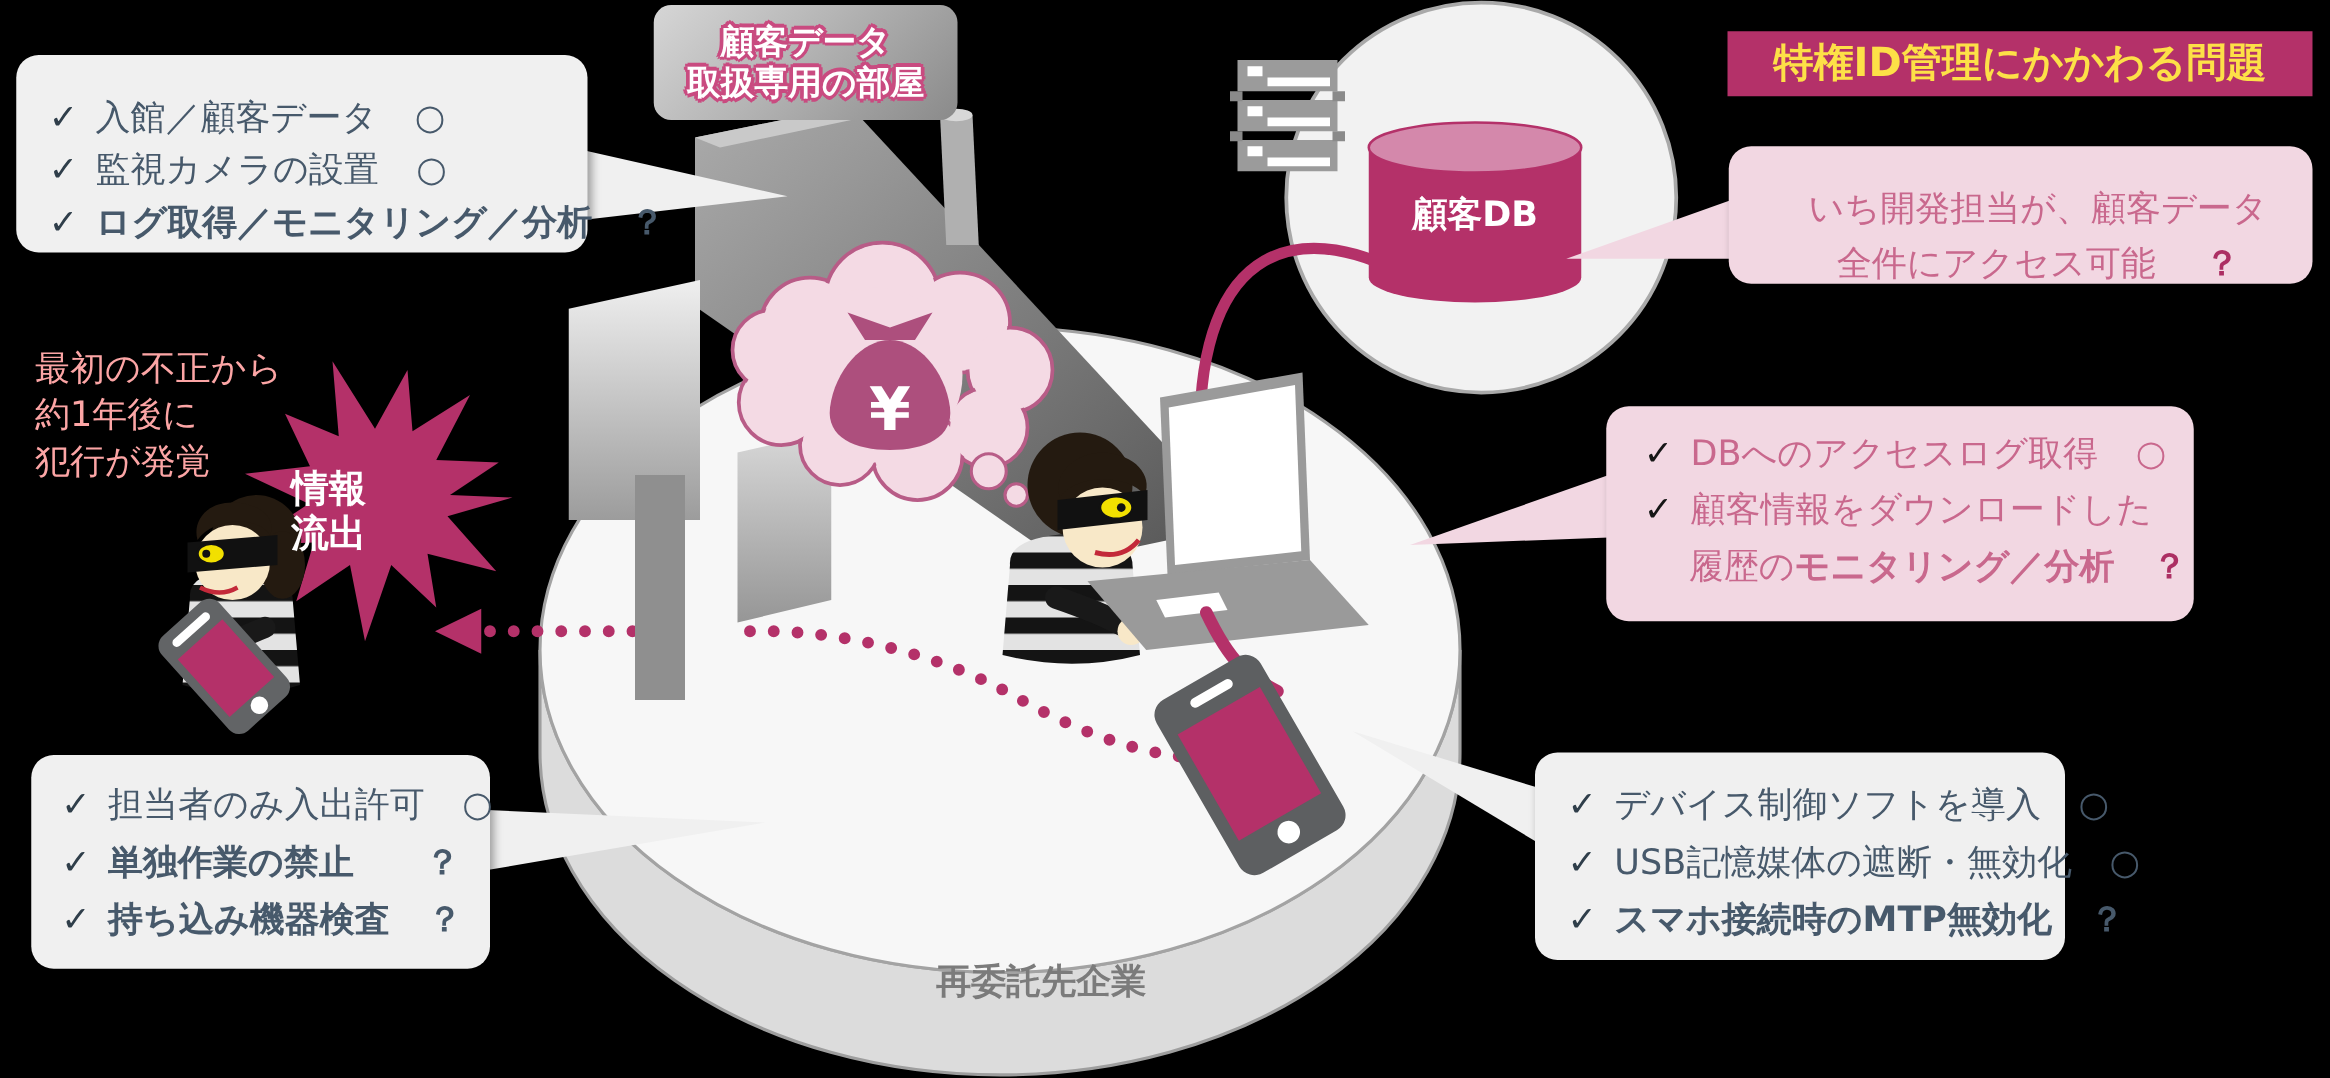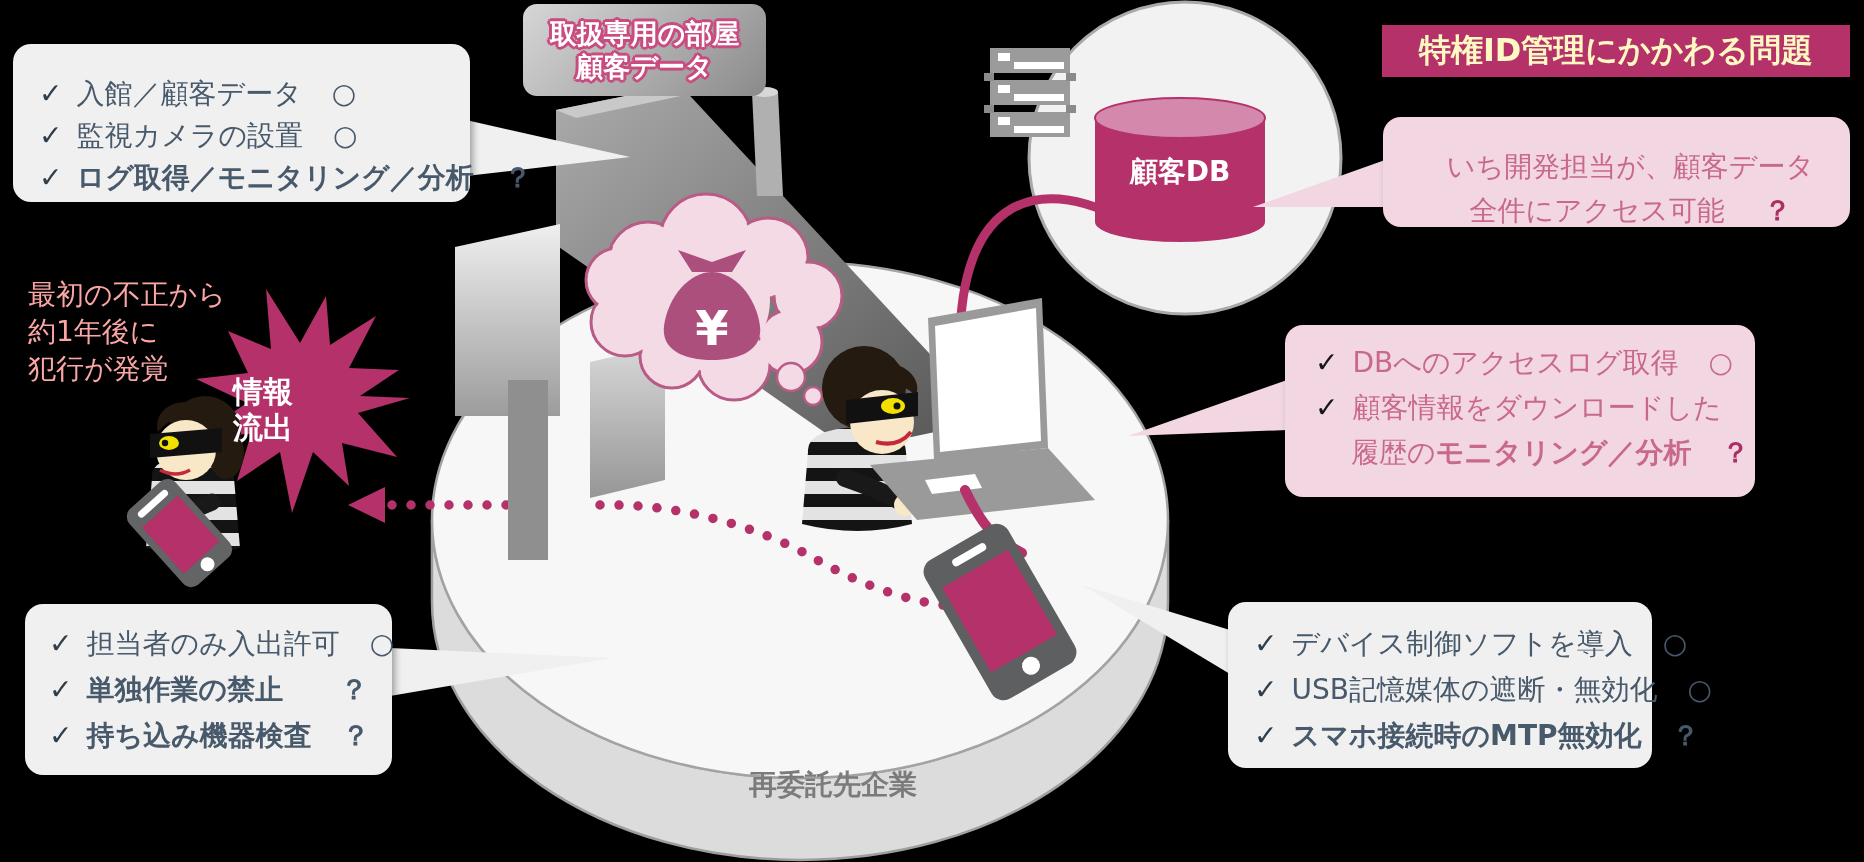--- a/index.html
+++ b/index.html
@@ -16,21 +16,21 @@
   .lbl{white-space:nowrap;}
   .mark{margin-left:30px;white-space:nowrap;}
   .row.b .lbl,.row.b .mark,.row.b .chk{font-weight:bold;}
   .pink .mark.q{color:#ac2f63;font-weight:bold;}
   .spread{justify-content:space-between;}
   .spread .left{display:flex;align-items:baseline;}
   .indent{padding-left:36px;}
   .boldpart{font-weight:bold;}
   
   .banner{position:absolute;left:1382px;top:25px;width:468px;height:52px;background:#b43169;
-          color:#fef9c3;font-size:32px;font-weight:bold;display:flex;align-items:center;justify-content:center;}
+          color:#fde047;font-size:32px;font-weight:bold;display:flex;align-items:center;justify-content:center;}
   .sign{position:absolute;left:523px;top:4px;width:243px;height:92px;border-radius:14px;
         background:linear-gradient(135deg,#d6d6d6 0%,#b5b5b5 45%,#8a8a8a 100%);
         color:#fff;font-weight:bold;font-size:27px;text-align:center;line-height:33px;padding-top:13px;box-sizing:border-box;
         text-shadow:-3px 0 #c94b80,3px 0 #c94b80,0 -3px #c94b80,0 3px #c94b80,-2px -2px #c94b80,2px 2px #c94b80,-2px 2px #c94b80,2px -2px #c94b80;}
   .dblabel{position:absolute;left:1090px;top:153px;width:180px;text-align:center;
            color:#fff;font-weight:bold;font-size:28px;}
   .platlabel{position:absolute;left:713px;top:766px;width:240px;text-align:center;
              color:#7b7b7b;font-weight:bold;font-size:28px;}
   .burst-label{position:absolute;left:233px;top:374px;width:140px;text-align:left;
                color:#fff;font-weight:bold;font-size:30px;line-height:36px;}
@@ -212,22 +212,22 @@
     <polygon points="1385,160 1253,207 1385,207" fill="#f2d7e2"></polygon>
     <polygon points="1287,380 1128,436 1287,430" fill="#f2d7e2"></polygon>
   </g>
 </svg>
 
 <div class="banner">
   <span>特権ID管理にかかわる問題</span>
 </div>
 
 <div class="sign">
+  <div>顧客データ</div>
   <div>取扱専用の部屋</div>
-  <div>顧客データ</div>
 </div>
 
 <div class="dblabel">顧客DB</div>
 <div class="platlabel">再委託先企業</div>
 <div class="burst-label">
   <div>情報</div>
   <div>流出</div>
 </div>
 <div class="yen">¥</div>
 <div class="note">

